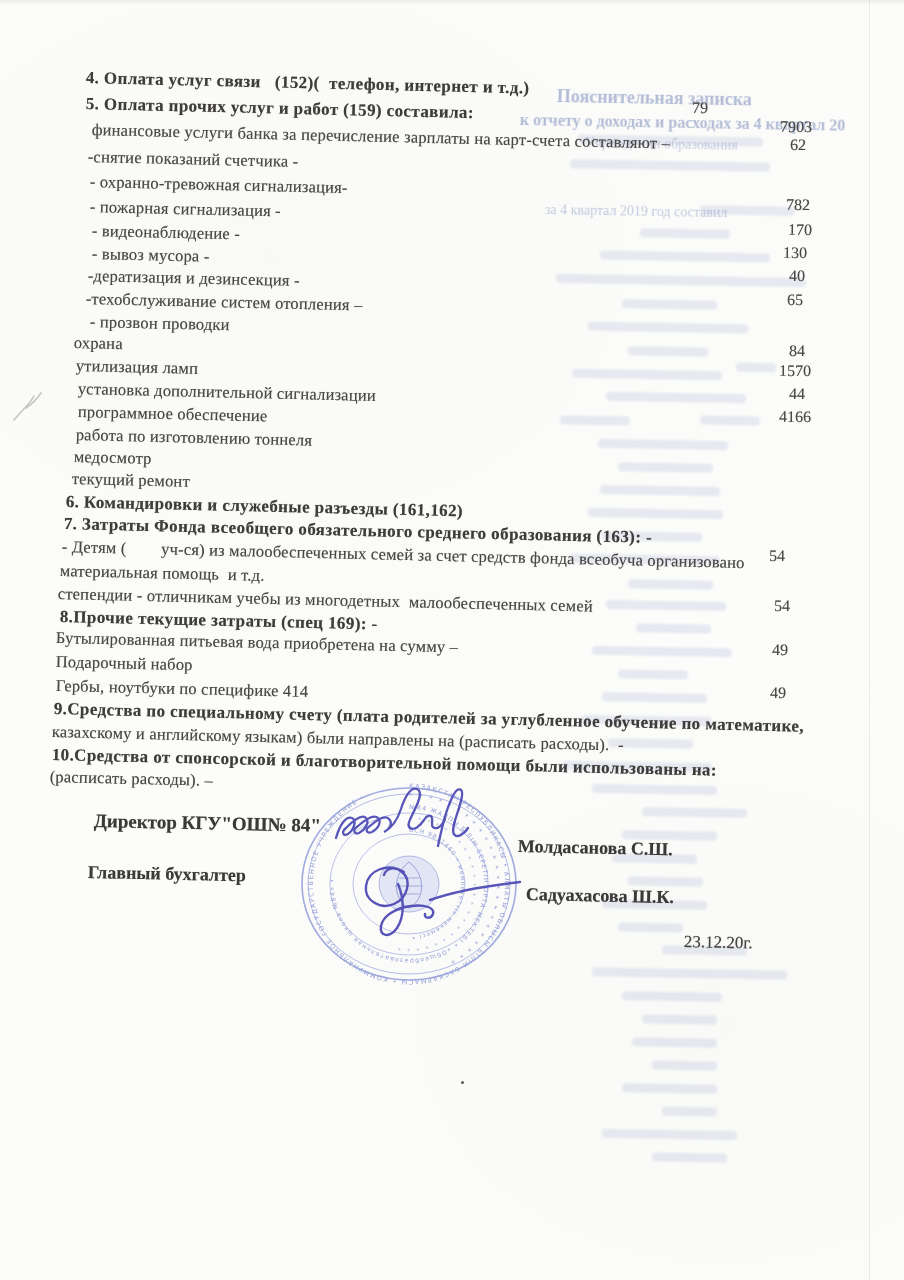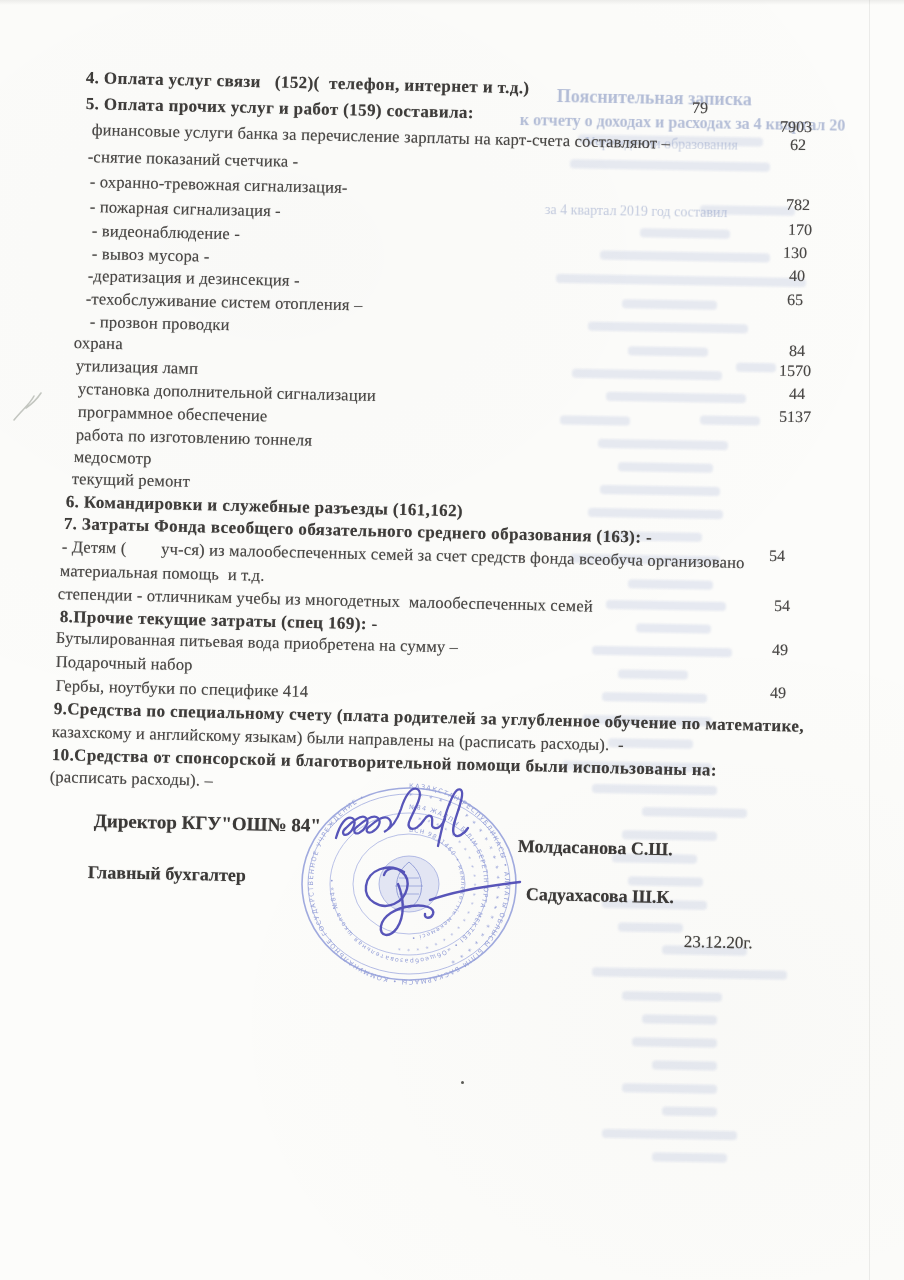--- a/index.html
+++ b/index.html
@@ -139,21 +139,21 @@
       <div class="amt" style="left: 780px; top: 118px;">7903</div>
       <div class="amt" style="left: 790px; top: 136px;">62</div>
       <div class="amt" style="left: 786px; top: 196px;">782</div>
       <div class="amt" style="left: 788px; top: 221px;">170</div>
       <div class="amt" style="left: 783px; top: 244px;">130</div>
       <div class="amt" style="left: 789px; top: 267px;">40</div>
       <div class="amt" style="left: 787px; top: 291px;">65</div>
       <div class="amt" style="left: 789px; top: 314px; margin-top: 28px;">84</div>
       <div class="amt" style="left: 779px; top: 362px;">1570</div>
       <div class="amt" style="left: 789px; top: 385px;">44</div>
-      <div class="amt" style="left: 779px; top: 408px;">5137</div>
+      <div class="amt" style="left: 779px; top: 408px;">4166</div>
       <div class="amt" style="left: 769px; top: 547px;">54</div>
       <div class="amt" style="left: 774px; top: 597px;">54</div>
       <div class="amt" style="left: 772px; top: 641px;">49</div>
       <div class="amt" style="left: 770px; top: 684px;">49</div>
     </div>
 
   <div class="sig-label" style="left:94px;top:810px;font-size:19px;">Директор КГУ"ОШ№ 84"</div>
   <div class="sig-label" style="left:518px;top:836px;font-size:18px;">Молдасанова С.Ш.</div>
   <div class="sig-label" style="left:88px;top:862px;font-size:18px;">Главный бухгалтер</div>
   <div class="sig-label" style="left:526px;top:884px;font-size:18px;">Садуахасова Ш.К.</div>

